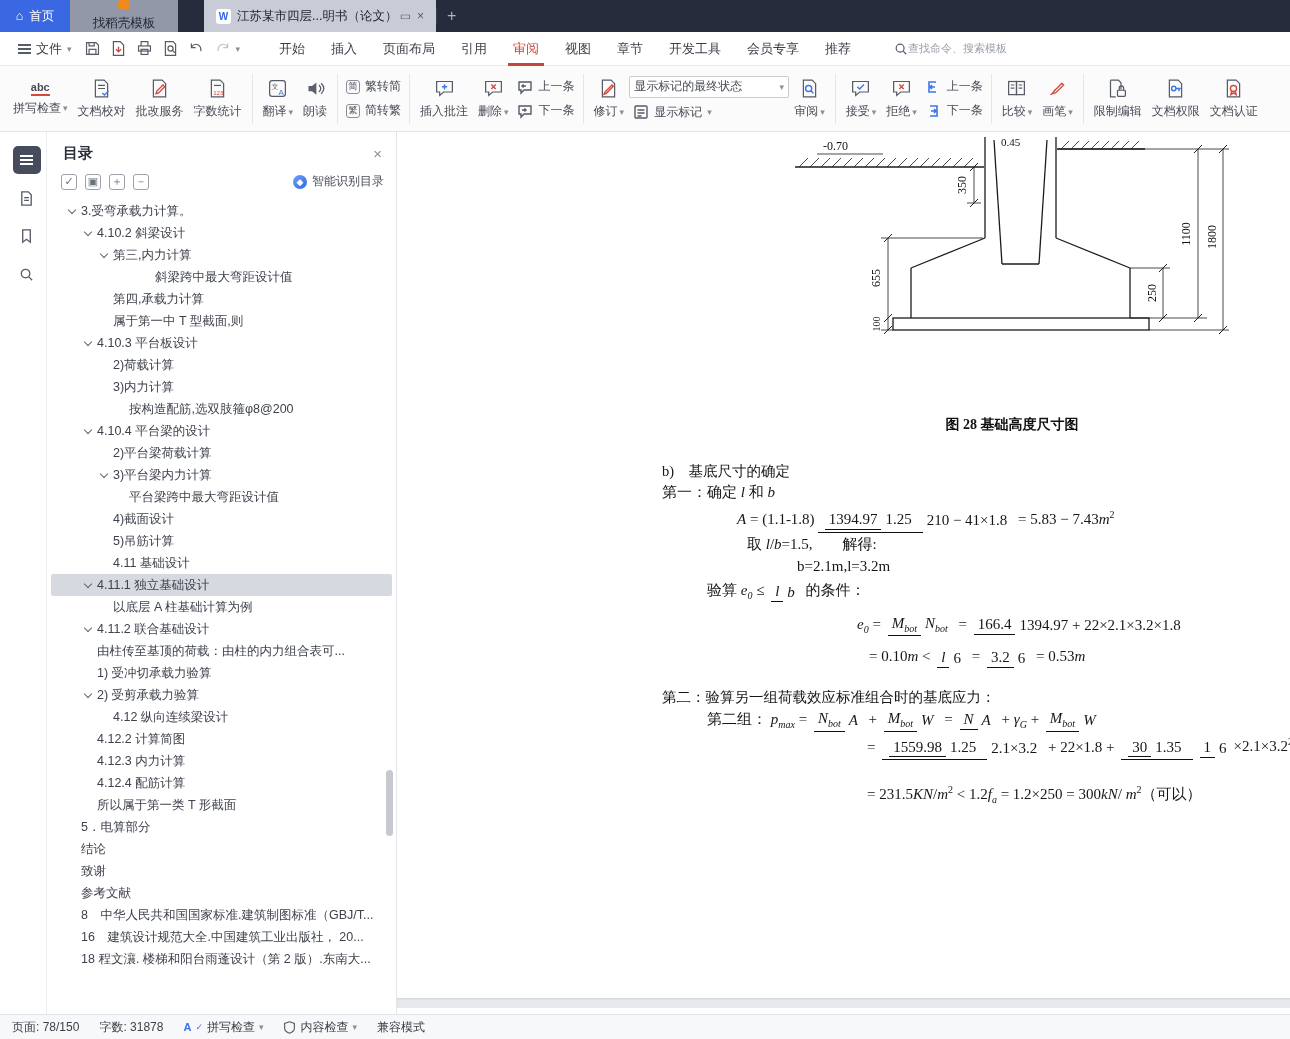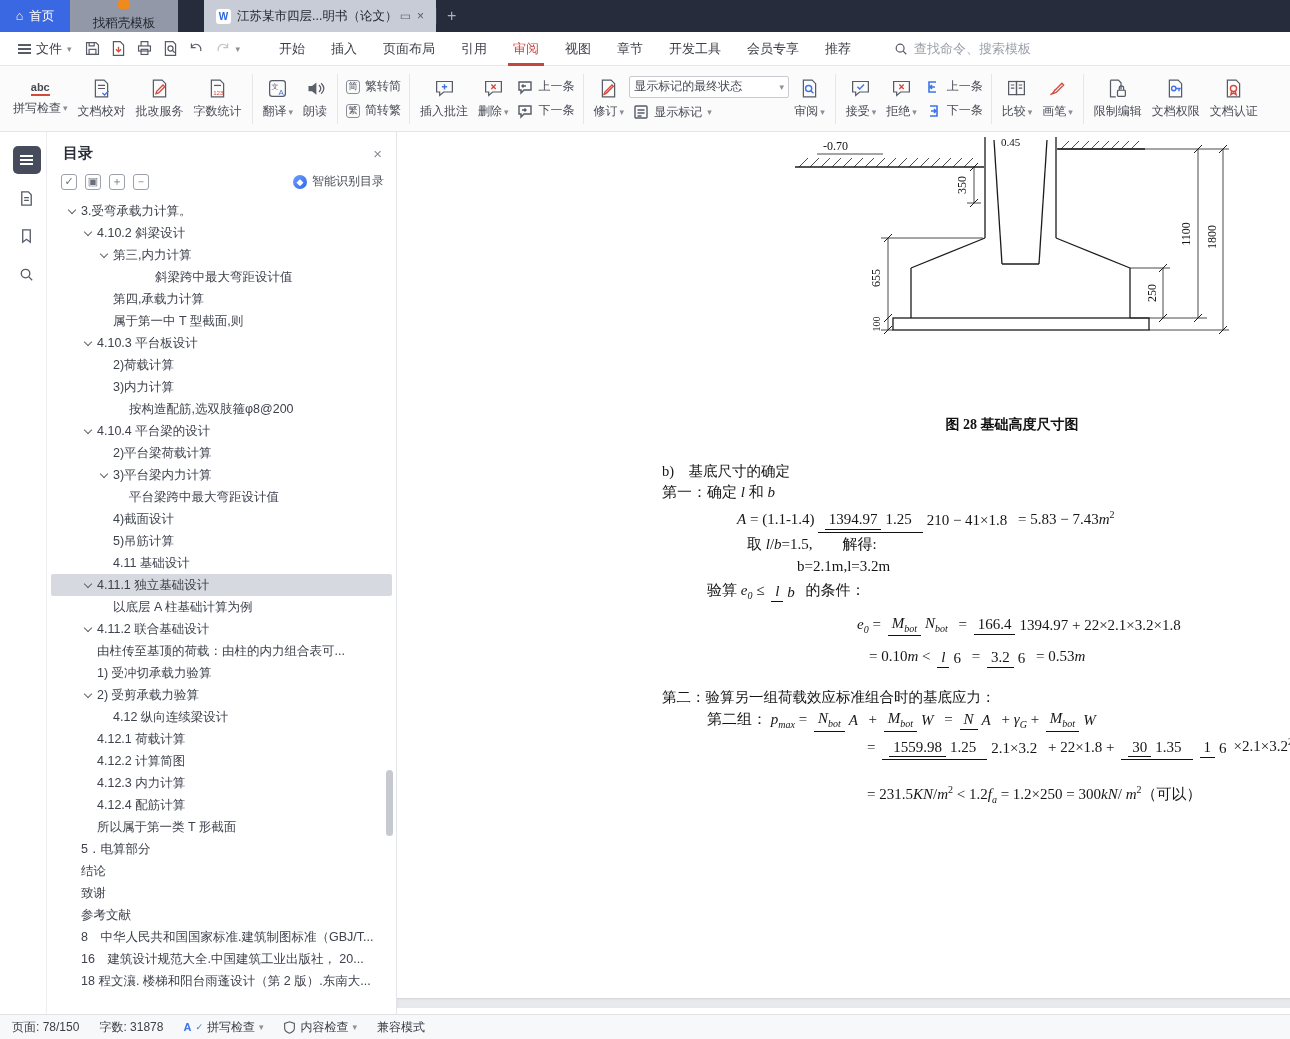--- a/index.html
+++ b/index.html
@@ -31,21 +31,21 @@
   .mico svg { width:17px; height:17px; }
   .st { fill:none; stroke:#565B66; stroke-width:1.4; }
   .st-b { fill:none; stroke:#3E74E8; stroke-width:1.6; }
   .st-r { fill:none; stroke:#D5493D; stroke-width:1.6; }
   .st-dis { fill:none; stroke:#BCC1CA; stroke-width:1.4; }
   .car { font-size:9px; color:#8A8E98; }
   .menu-tabs { display:flex; align-items:stretch; height:34px; margin-left:26px; }
   .menu-item { position:relative; display:flex; align-items:center; padding:0 13px; font-size:13px; color:#3B3F48; }
   .menu-item.active { color:#C5463C; }
   .menu-item.active::after { content:""; position:absolute; left:8px; right:8px; bottom:0; height:3px; background:#C5463C; }
-  .cmd-search { display:flex; align-items:center; gap:6px; margin-left:30px; color:#9AA0AA; font-size:13px; }
+  .cmd-search { display:flex; align-items:center; gap:0; margin-left:30px; color:#9AA0AA; font-size:11px; }
   .cmd-search svg { width:14px; height:14px; }
 
   
   .ribbon { position:absolute; left:0; top:66px; width:1290px; height:66px; background:#FBFBFC;
             border-bottom:1px solid #E3E5E8; display:flex; align-items:center; padding:0 8px; overflow:hidden; }
   .rbig { display:flex; flex-direction:column; align-items:center; justify-content:center; gap:4px;
           padding:3px 5px; border-radius:3px; font-size:12px; color:#474B54; white-space:nowrap; }
   .rlbl { display:flex; align-items:center; gap:2px; }
   .ico { width:24px; height:22px; display:flex; align-items:center; justify-content:center; }
   .ico svg { width:21px; height:21px; }
@@ -669,24 +669,20 @@
         <div class="toc-row lvl2">
           <span class="caret"></span>
           <span class="toc-label">2) 受剪承载力验算</span>
         </div>
 
         <div class="toc-row lvl3">
           <span class="caret" style="visibility: hidden;"></span>
           <span class="toc-label">4.12  纵向连续梁设计</span>
         </div>
 
-        <div class="toc-row lvl2">
-          <span class="caret" style="visibility: hidden;"></span>
-          <span class="toc-label">4.12.1  荷载计算</span>
-        </div>
 
         <div class="toc-row lvl2">
           <span class="caret" style="visibility: hidden;"></span>
           <span class="toc-label">4.12.2  计算简图</span>
         </div>
 
         <div class="toc-row lvl2">
           <span class="caret" style="visibility: hidden;"></span>
           <span class="toc-label">4.12.3  内力计算</span>
         </div>
@@ -785,21 +781,21 @@
           <text transform="rotate(-90 413 97)" x="413" y="97" text-anchor="middle">1100</text>
           <text transform="rotate(-90 439 100)" x="439" y="100" text-anchor="middle">1800</text>
           <text transform="rotate(-90 379 156)" x="379" y="156" text-anchor="middle">250</text>
         </g>
       </svg>
       <div class="figcap">图 28  基础高度尺寸图</div>
     </div>
 
     <div class="dline" style="margin:28px 0 0 265px">b)　基底尺寸的确定</div>
     <div class="fline" style="margin:2px 0 0 265px"><span class="m-txt">第一：确定 </span><span class="m-var">l</span><span class="m-txt"> 和 </span><span class="m-var">b</span></div>
-    <div class="fline" style="margin:4px 0 0 340px"><span class="m-var">A</span><span class="m-txt"> = (1.1-1.4)</span><span class="frac">
+    <div class="fline" style="margin:4px 0 0 340px"><span class="m-var">A</span><span class="m-txt"> = (1.1-1.8)</span><span class="frac">
           <span class="num"><span class="frac">
               <span class="num"><span class="m-txt">1394.97</span></span>
               <span class="den"><span class="m-txt">1.25</span></span>
             </span></span>
           <span class="den"><span class="m-txt">210 − 41×1.8</span></span>
         </span><span class="m-txt"> = 5.83 − 7.43</span><span class="m-var">m</span><sup>2</sup></div>
     <div class="fline" style="margin:0 4px 0 350px"><span class="m-txt">取 </span><span class="m-var">l</span><span class="m-txt">/</span><span class="m-var">b</span><span class="m-txt">=1.5,　　解得:</span></div>
     <div class="fline" style="margin:4px 0 0 400px"><span class="m-txt">b=2.1m,l=3.2m</span></div>
     <div class="fline" style="margin:4px 0 0 310px"><span class="m-txt">验算 </span><span class="m-var">e</span><sub>0</sub><span class="m-txt"> ≤ </span><span class="frac">
           <span class="num"><span class="m-var">l</span></span>

